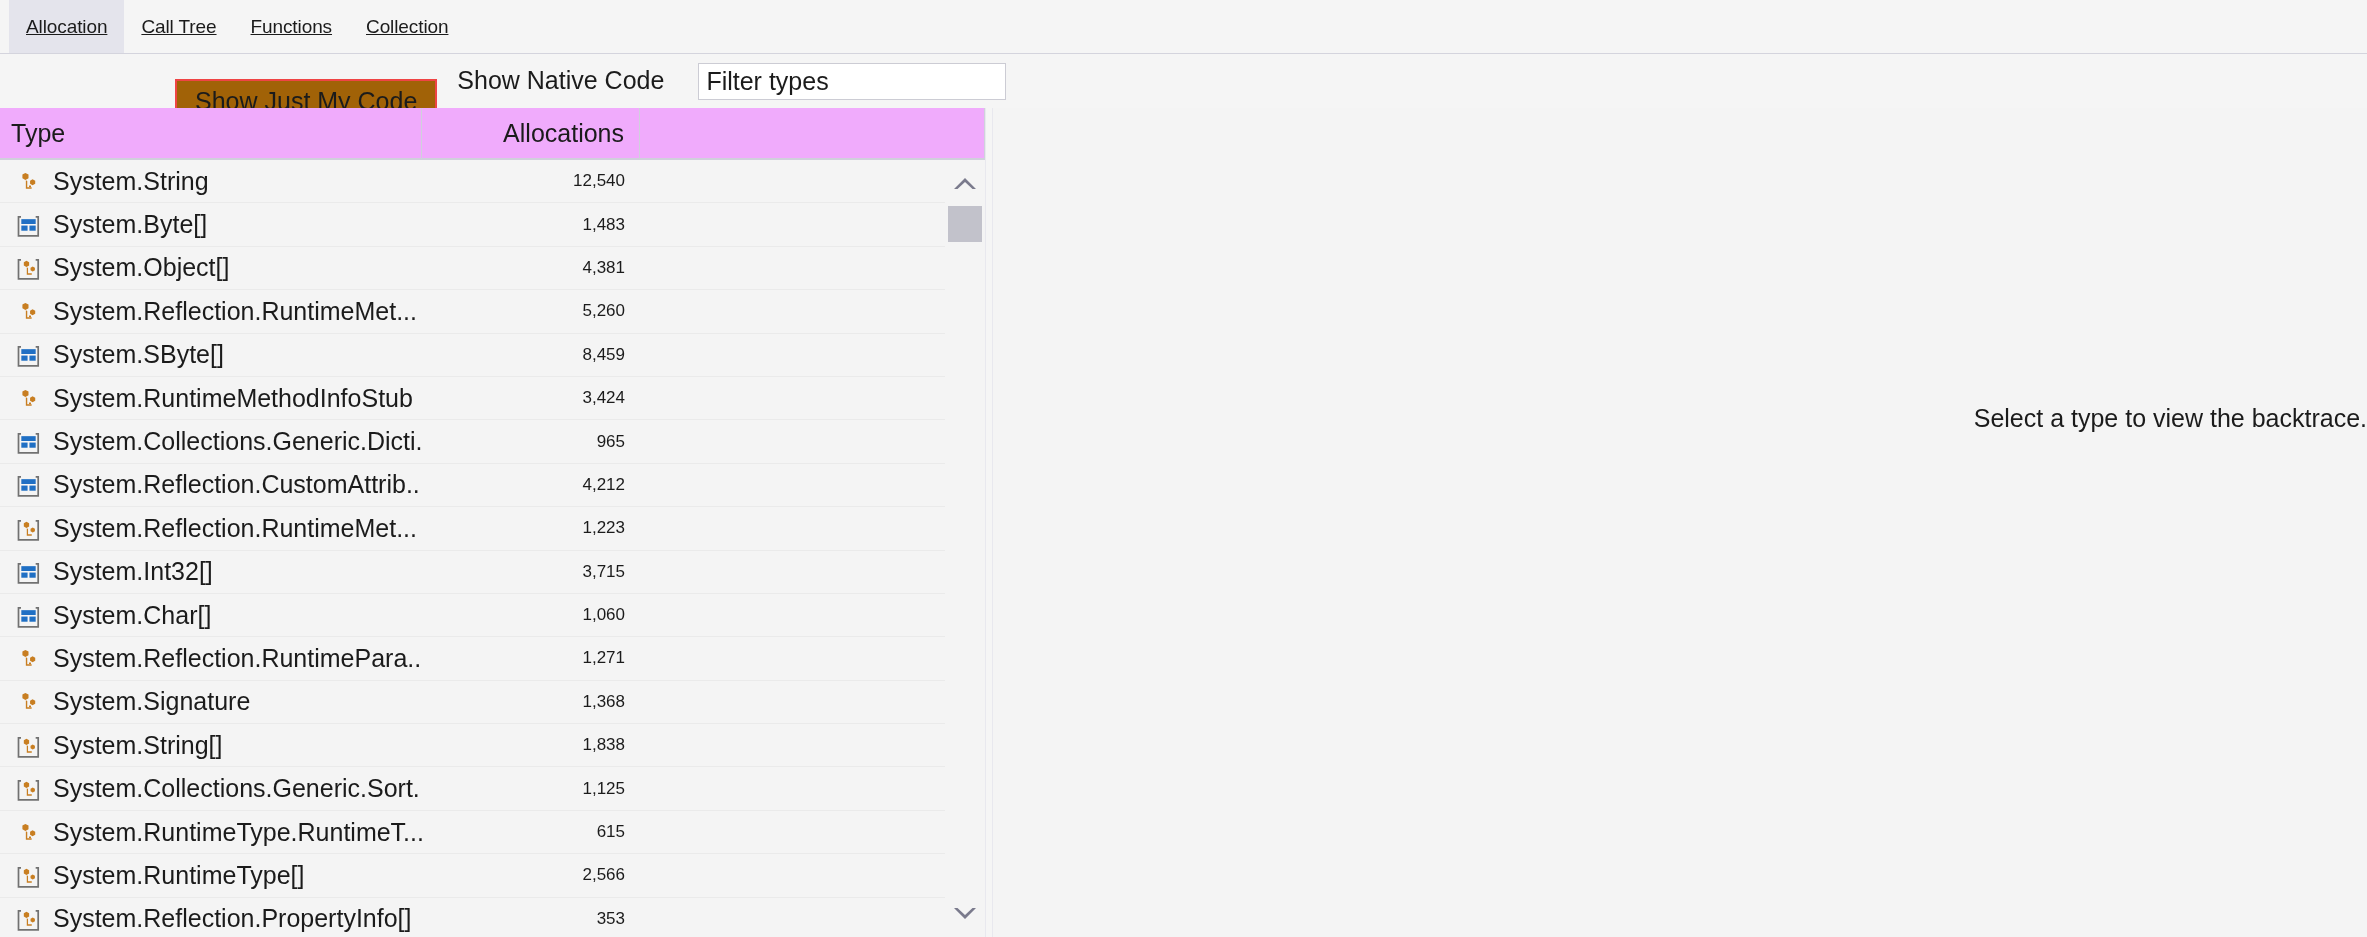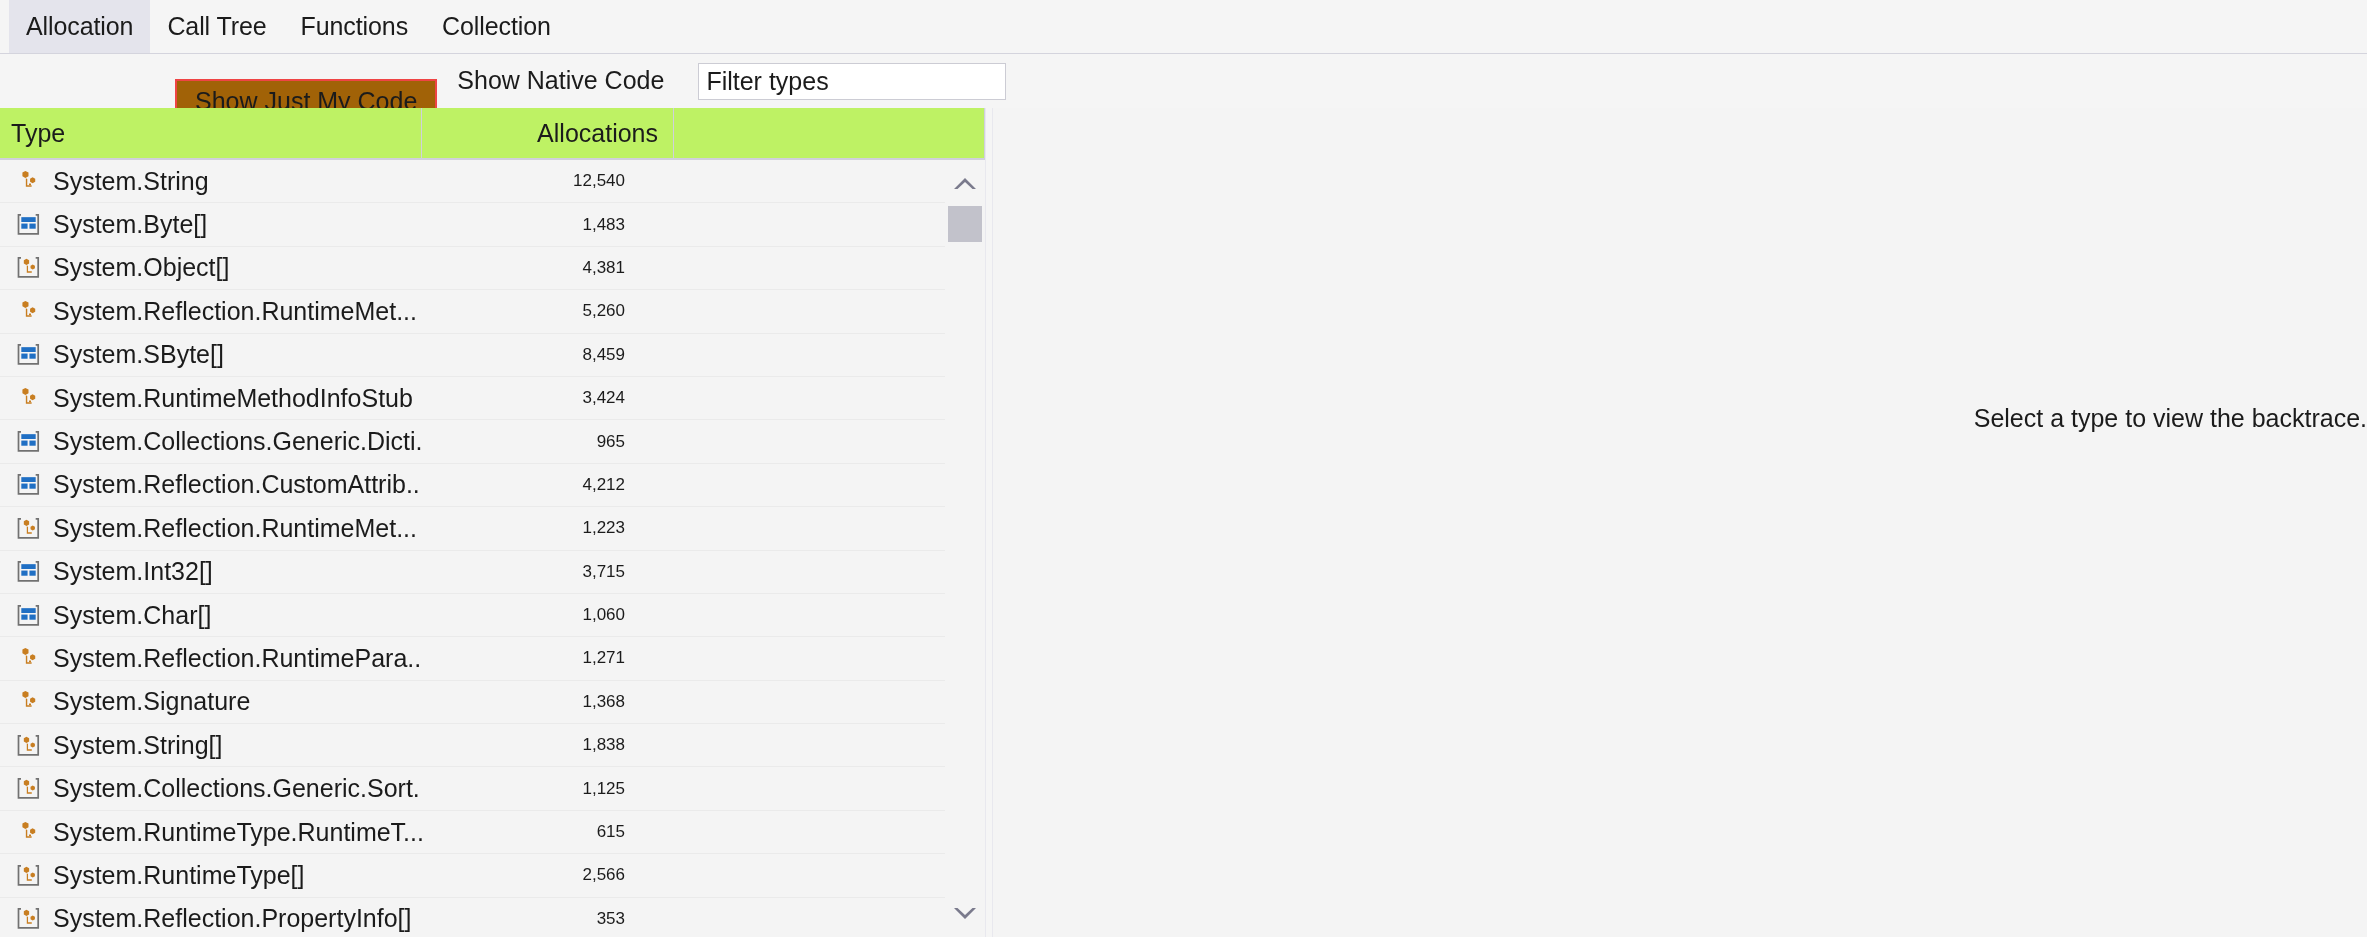--- a/index.html
+++ b/index.html
@@ -35,29 +35,30 @@
     border-bottom: 1px solid #d4d4dd;
     display: flex;
     align-items: stretch;
     padding-left: 9px;
     box-sizing: border-box;
   }
   .tab {
     display: flex;
     align-items: center;
     padding: 8px 17px;
-    font-size: 25px;
+    font-size: 19px;
     line-height: 1;
     color: #1b1b1b;
     cursor: default;
     white-space: nowrap;
     background: transparent;
     border: none;
     font-family: "Liberation Sans", sans-serif;
     letter-spacing: -0.1px;
+    text-decoration: underline;
   }
   .tab.selected {
     background: #e4e4ec;
   }
 
   
   .toolbar {
     position: relative;
     height: 54px;
     flex: 0 0 54px;
@@ -117,24 +118,23 @@
     min-height: 0;
     background: #f4f4f4;
     box-sizing: border-box;
   }
 
   
   .grid-header {
     display: flex;
     height: 52px;
     flex: 0 0 52px;
-    background: #bef264;
+    background: #f0abfc;
     border-bottom: 2px solid #d0d0dc;
     box-sizing: border-box;
-    gap: 34px;
   }
   .gh-cell {
     display: flex;
     align-items: center;
     font-size: 25px;
     color: #1b1b1b;
     box-sizing: border-box;
     cursor: default;
     white-space: nowrap;
   }
@@ -173,21 +173,21 @@
     height: 43.4px;
     box-sizing: border-box;
     border-bottom: 1px solid #eaeaea;
     align-items: center;
     cursor: default;
   }
   .cell-type {
     width: 422px;
     flex: 0 0 422px;
     display: flex;
-    align-items: center;
+    align-items: flex-end;
     padding-left: 16px;
     box-sizing: border-box;
     overflow: hidden;
     white-space: nowrap;
   }
   .cell-alloc {
     width: 218px;
     flex: 0 0 218px;
     text-align: right;
     justify-content: flex-end;

